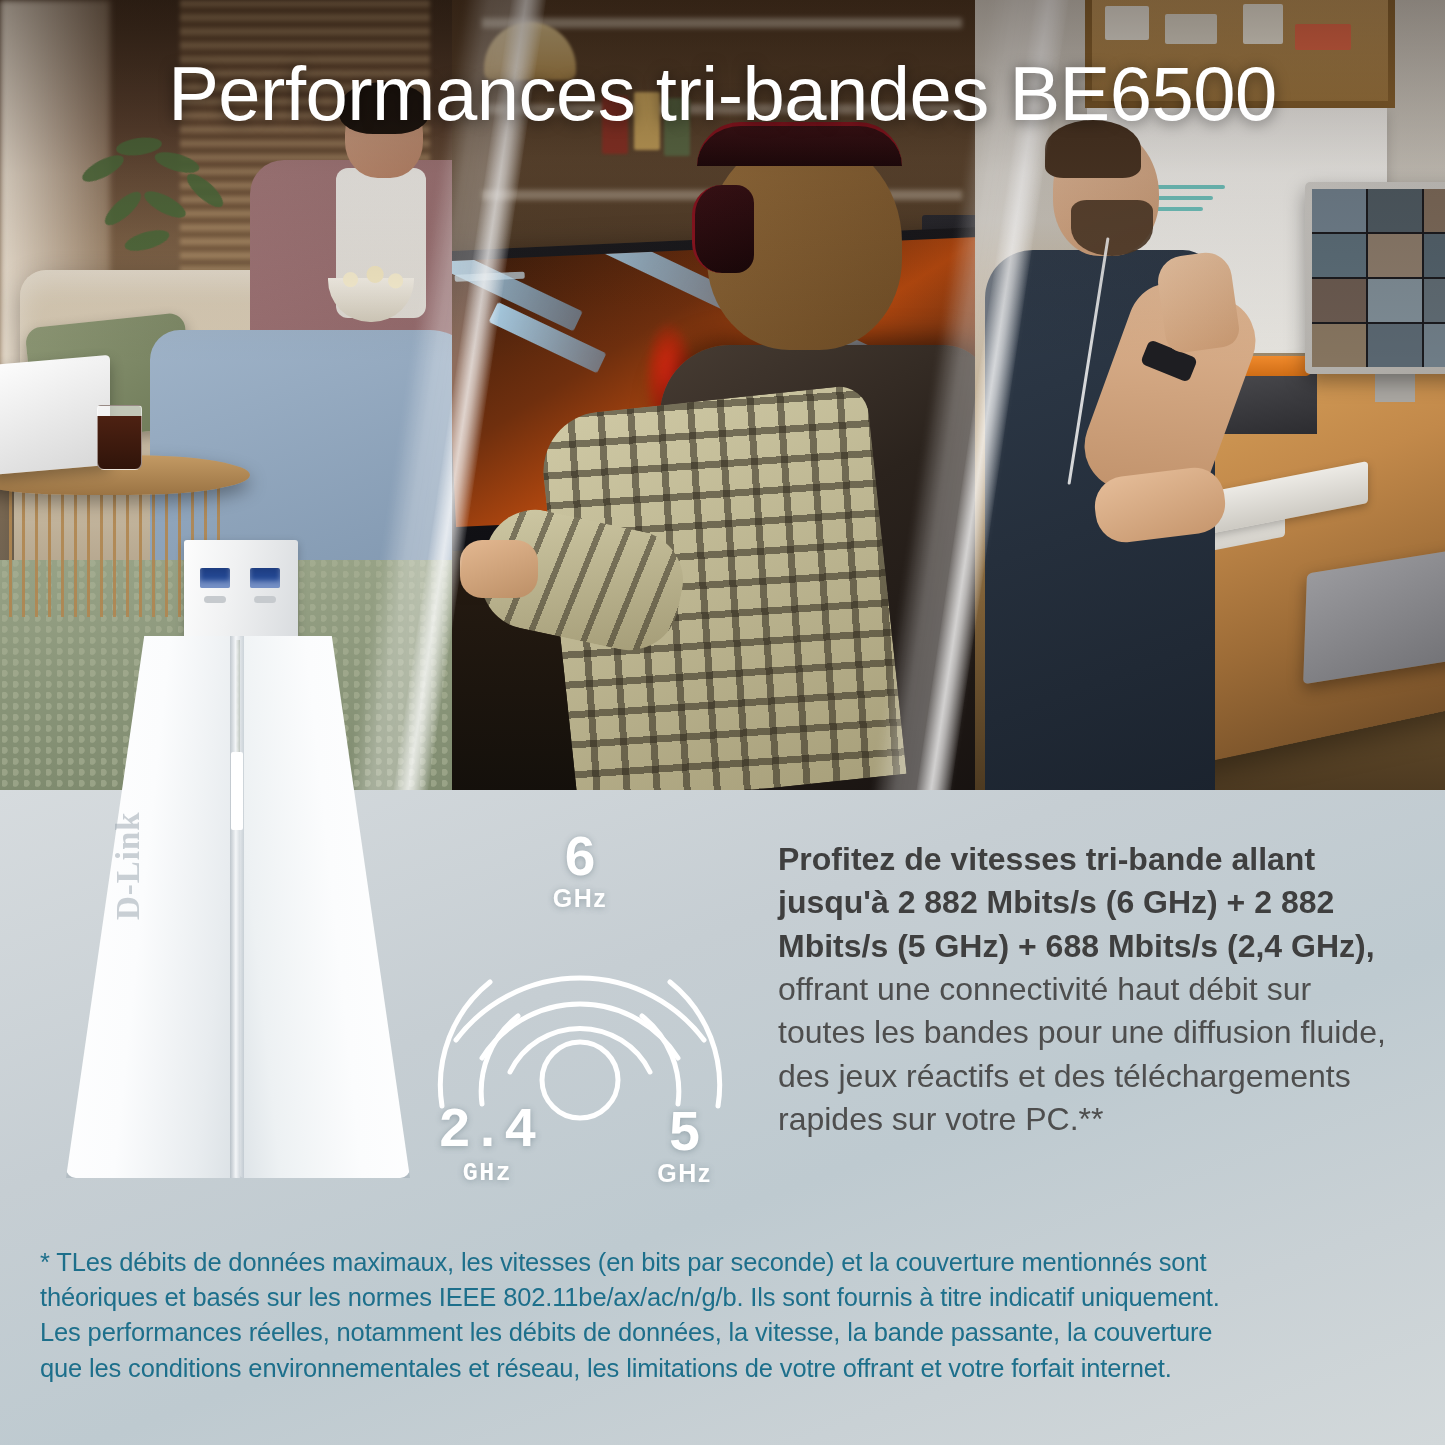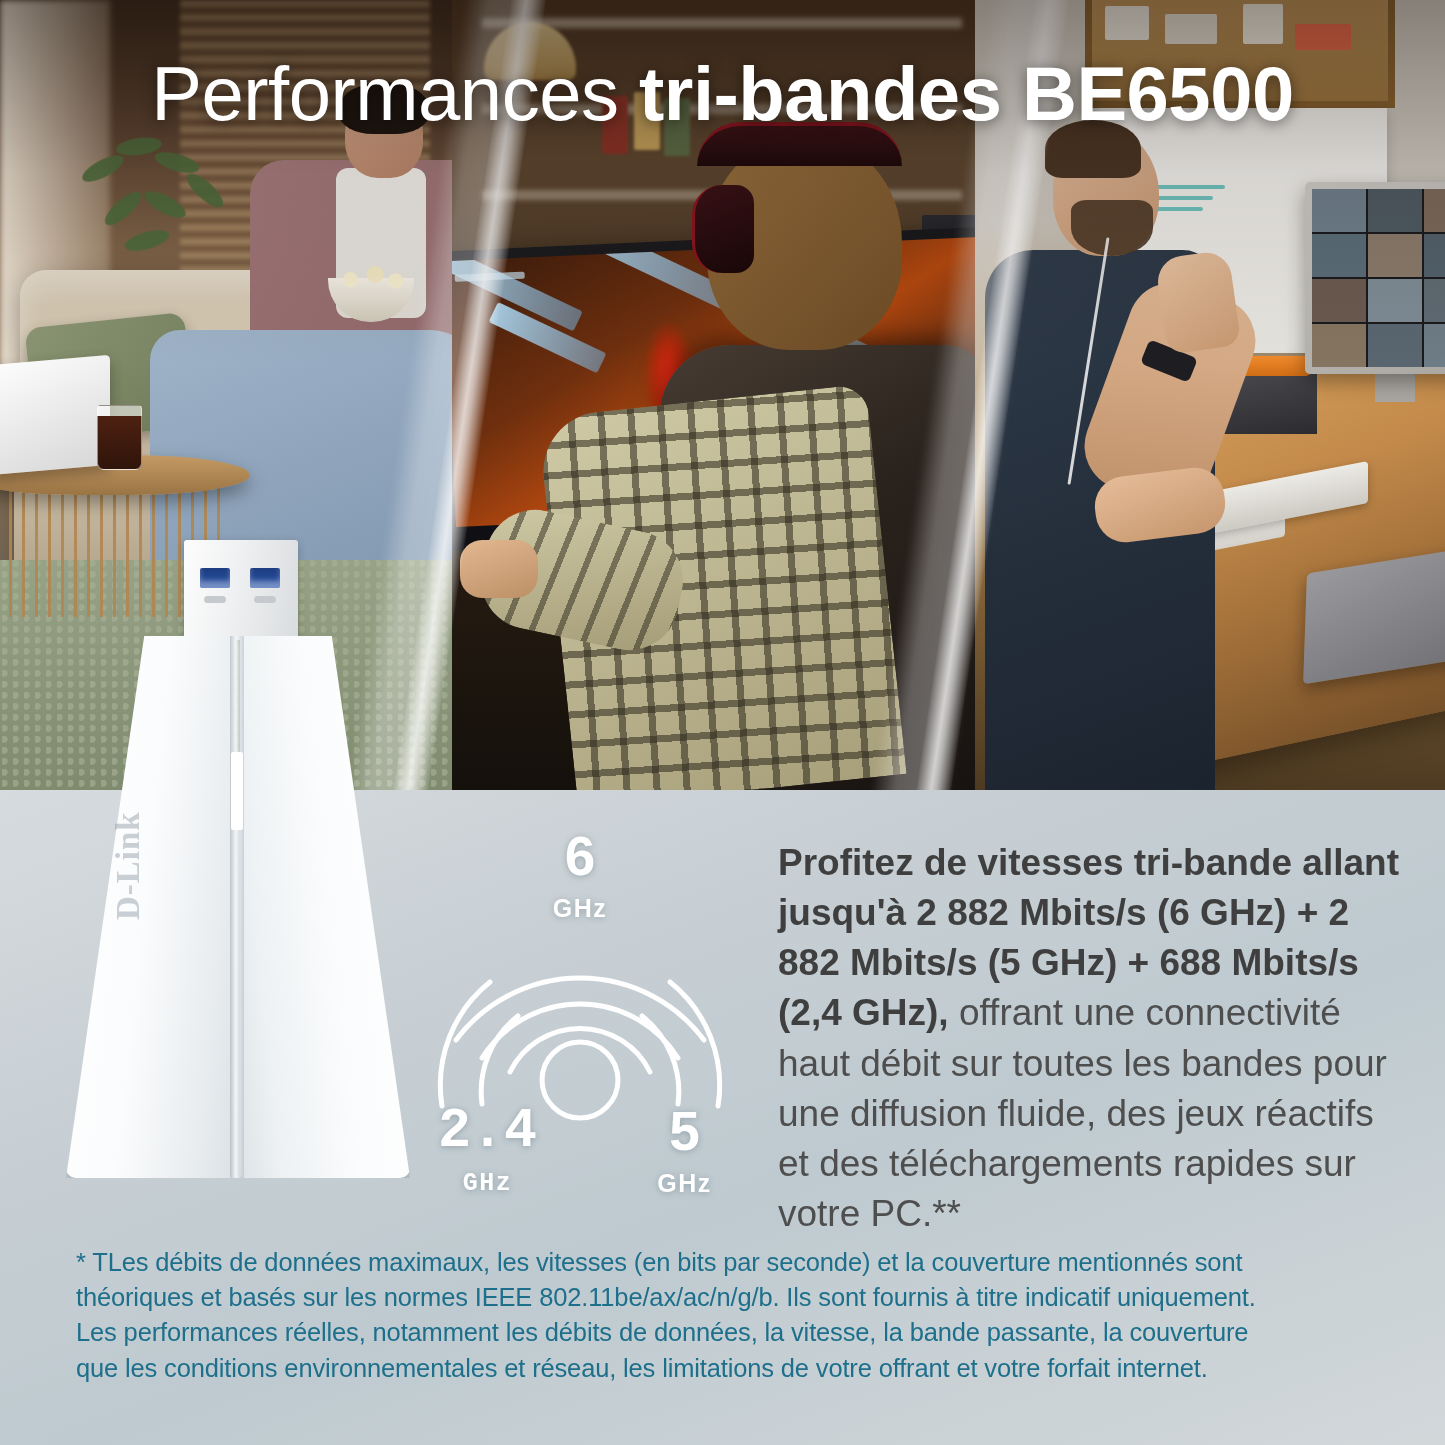--- a/index.html
+++ b/index.html
@@ -378,21 +378,21 @@
     text-align:center;
     color:#ffffff;
     font-size:76px;
     line-height:1.0;
     letter-spacing:-.5px;
     white-space:nowrap;
     text-shadow:0 2px 14px rgba(0,0,0,.5);
     z-index:40;
   }
   .title .light { font-weight:400; }
-  .title .bold  { font-weight:700; }
+  .title .bold  { font-weight:400; }
 
   
   .lower {
     position:absolute; left:0; top:790px; width:1445px; height:655px;
     background:linear-gradient(160deg,#d6dbde 0%,#c6ced3 34%,#becad0 58%,#c9d1d5 80%,#d2d8da 100%);
   }
 
   
   .product { position:absolute; left:60px; top:-250px; width:360px; height:640px; z-index:6; }
   .usb-plug {
@@ -451,40 +451,39 @@
 
   
   .wifi { position:absolute; left:420px; top:40px; width:320px; height:380px; }
   .wifi-svg { position:absolute; left:0; top:60px; }
   .band {
     position:absolute; text-align:center; color:#ffffff;
     text-shadow:0 1px 6px rgba(90,110,120,.45);
     font-weight:700;
   }
   .band .num  { display:block; font-size:55px; line-height:.98; }
-  .band .unit { display:block; font-size:25px; letter-spacing:1.5px; margin-top:10px; }
+  .band .unit { display:block; font-size:25px; letter-spacing:1.5px; margin-top:0; }
   #band6   { left:110px; top:0px;   width:100px; }
   #band24  { left:-5px;  top:275px; width:145px;font-family:Liberation Mono, monospace; }
   #band5   { left:212px; top:275px; width:105px; }
 
   
   .copy {
     position:absolute; left:778px; top:48px; width:625px;
-    color:#4e4e4e; font-size:37px; line-height:1.355;
+    color:#4e4e4e; font-size:32px; line-height:1.355;
   }
   .copy b { color:#3f3f3f; font-weight:700; }
 
   
   .footnote {
     position:absolute; left:40px; top:1245px; width:1370px;
     color:#1d6f8b; font-size:25.5px; line-height:1.38;
     font-family:"Liberation Sans", sans-serif;
     letter-spacing:-.15px;
     z-index:20;
-    margin-left:36px;
   }
   .footnote p { margin:0; }
 </style>
 </head>
 <body>
 
 <div id="stage">
 
   <div class="hero">
 

